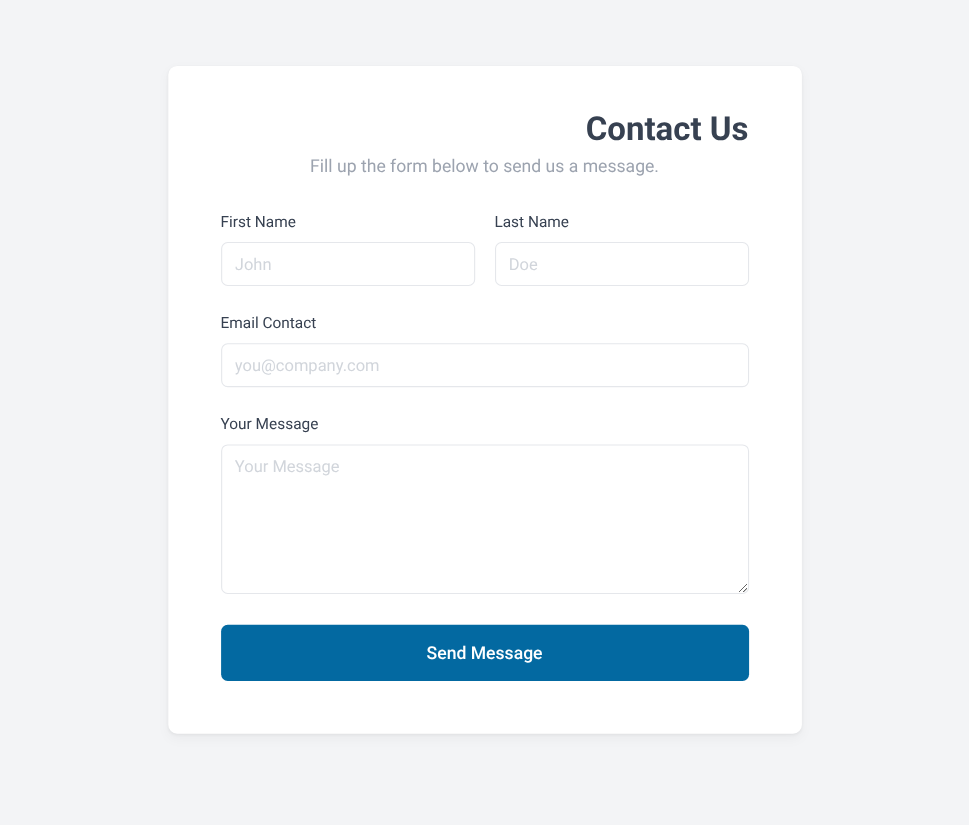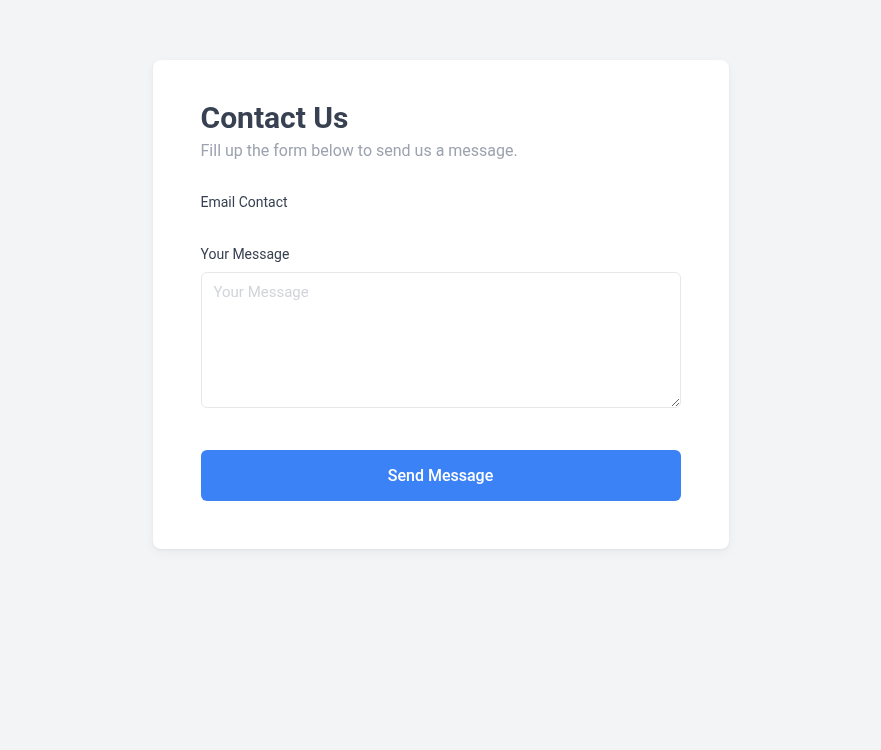--- a/index.html
+++ b/index.html
@@ -16,27 +16,28 @@
     }
     .card {
       background: #ffffff;
       width: 576px;
       margin: 0 auto;
       border-radius: 8px;
       box-shadow: 0 1px 3px rgba(0,0,0,0.05), 0 4px 12px rgba(0,0,0,0.04);
       padding: 40px 48px 48px;
     }
     .title {
-      text-align: left;
+      text-align: right;
       font-size: 30px;
       font-weight: 700;
       color: #374151;
       margin-bottom: 6px;
     }
     .subtitle {
+      text-align: center;
       font-size: 16px;
       color: #9ca3af;
       margin-bottom: 34px;
     }
     .row {
       display: flex;
       gap: 18px;
       margin-bottom: 26px;
     }
     .field {
@@ -65,46 +66,57 @@
     }
     .input::placeholder, .textarea::placeholder {
       color: #d1d5db;
     }
     .textarea {
       height: 136px;
       resize: both;
     }
     .submit-btn {
       width: 100%;
-      background-color: #3b82f6;
+      background-color: #0369a1;
       color: #ffffff;
       border: none;
       border-radius: 6px;
       padding: 16px 0;
       font-size: 16px;
       font-weight: 500;
       cursor: pointer;
-      margin-top: 16px;
+      margin-top: 2px;
       font-family: inherit;
     }
     .full-row {
       margin-bottom: 26px;
     }
   </style>
 </head>
 <body>
 
 <div class="card">
   <h1 class="title">Contact Us</h1>
   <p class="subtitle">Fill up the form below to send us a message.</p>
 
+  <div class="row">
+    <div class="field">
+      <label class="label">First Name</label>
+      <input class="input" type="text" placeholder="John" style="">
+    </div>
+    <div class="field">
+      <label class="label">Last Name</label>
+      <input class="input" type="text" placeholder="Doe" style="">
+    </div>
+  </div>
 
   <div class="row">
     <div class="field">
       <label class="label">Email Contact</label>
+      <input class="input" type="email" placeholder="you@company.com" style="">
     </div>
   </div>
 
   <div class="full-row">
     <div class="field full">
       <label class="label">Your Message</label>
       <textarea class="textarea" placeholder="Your Message" style=""></textarea>
     </div>
   </div>
 

